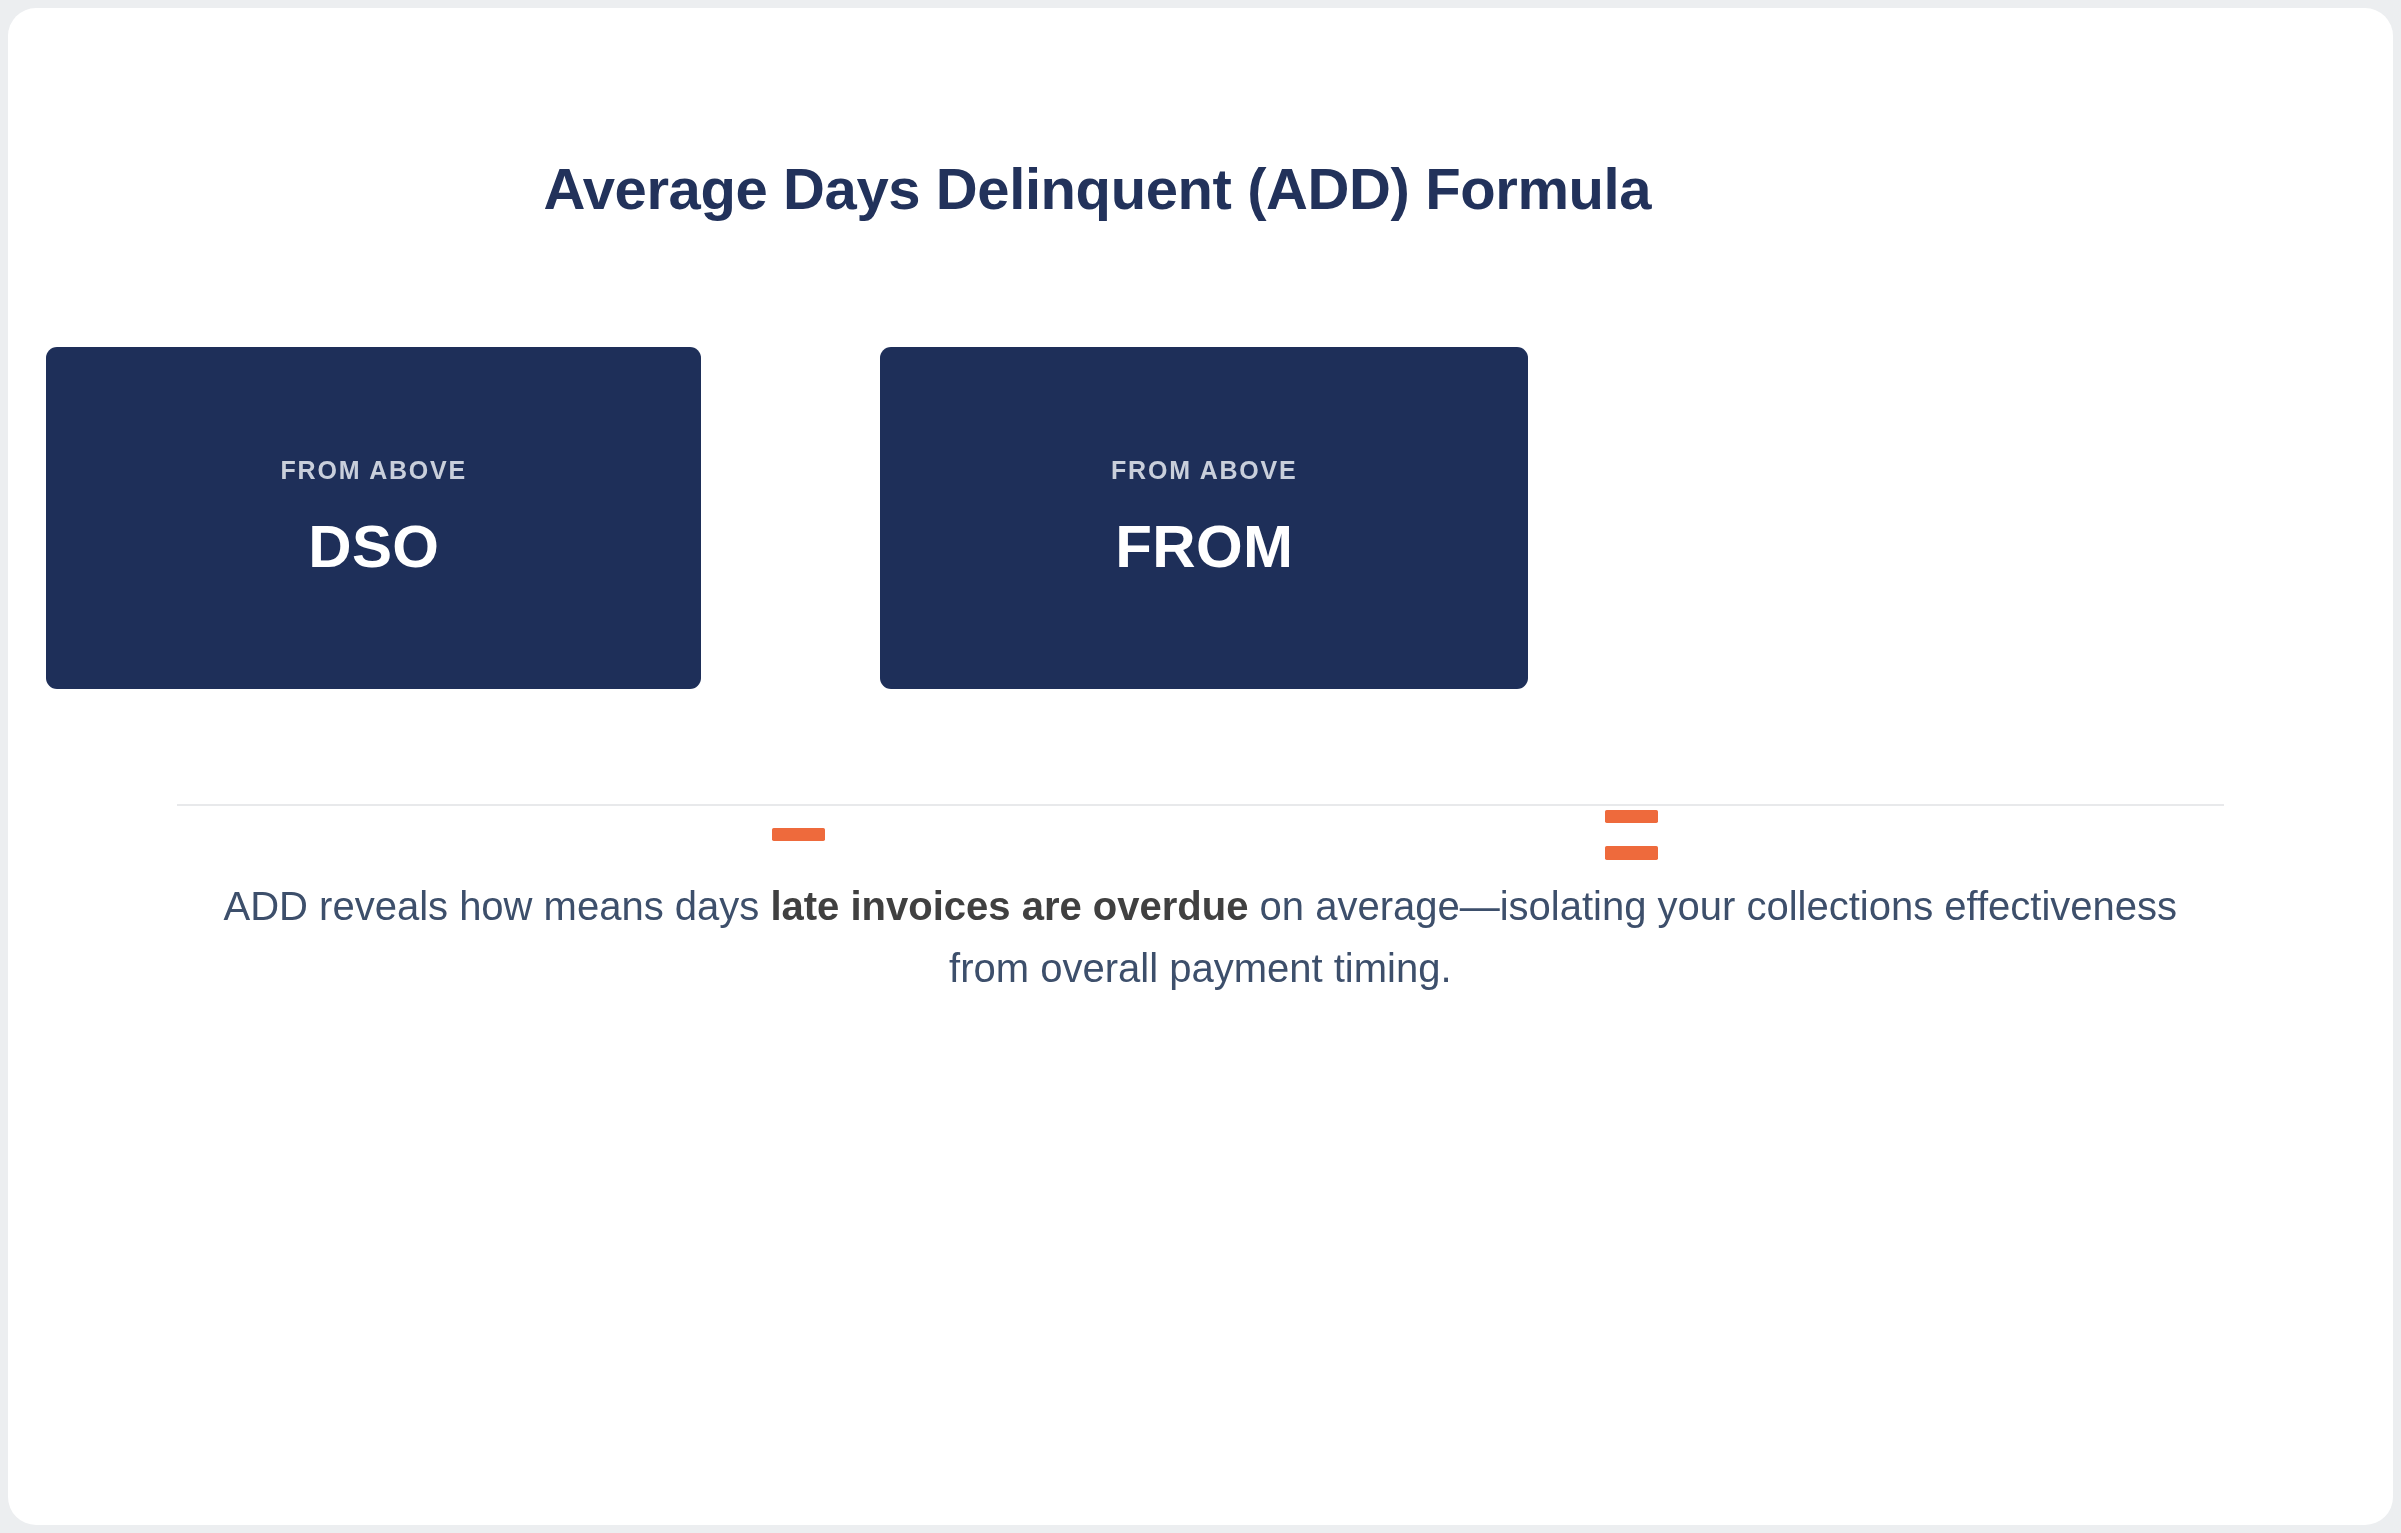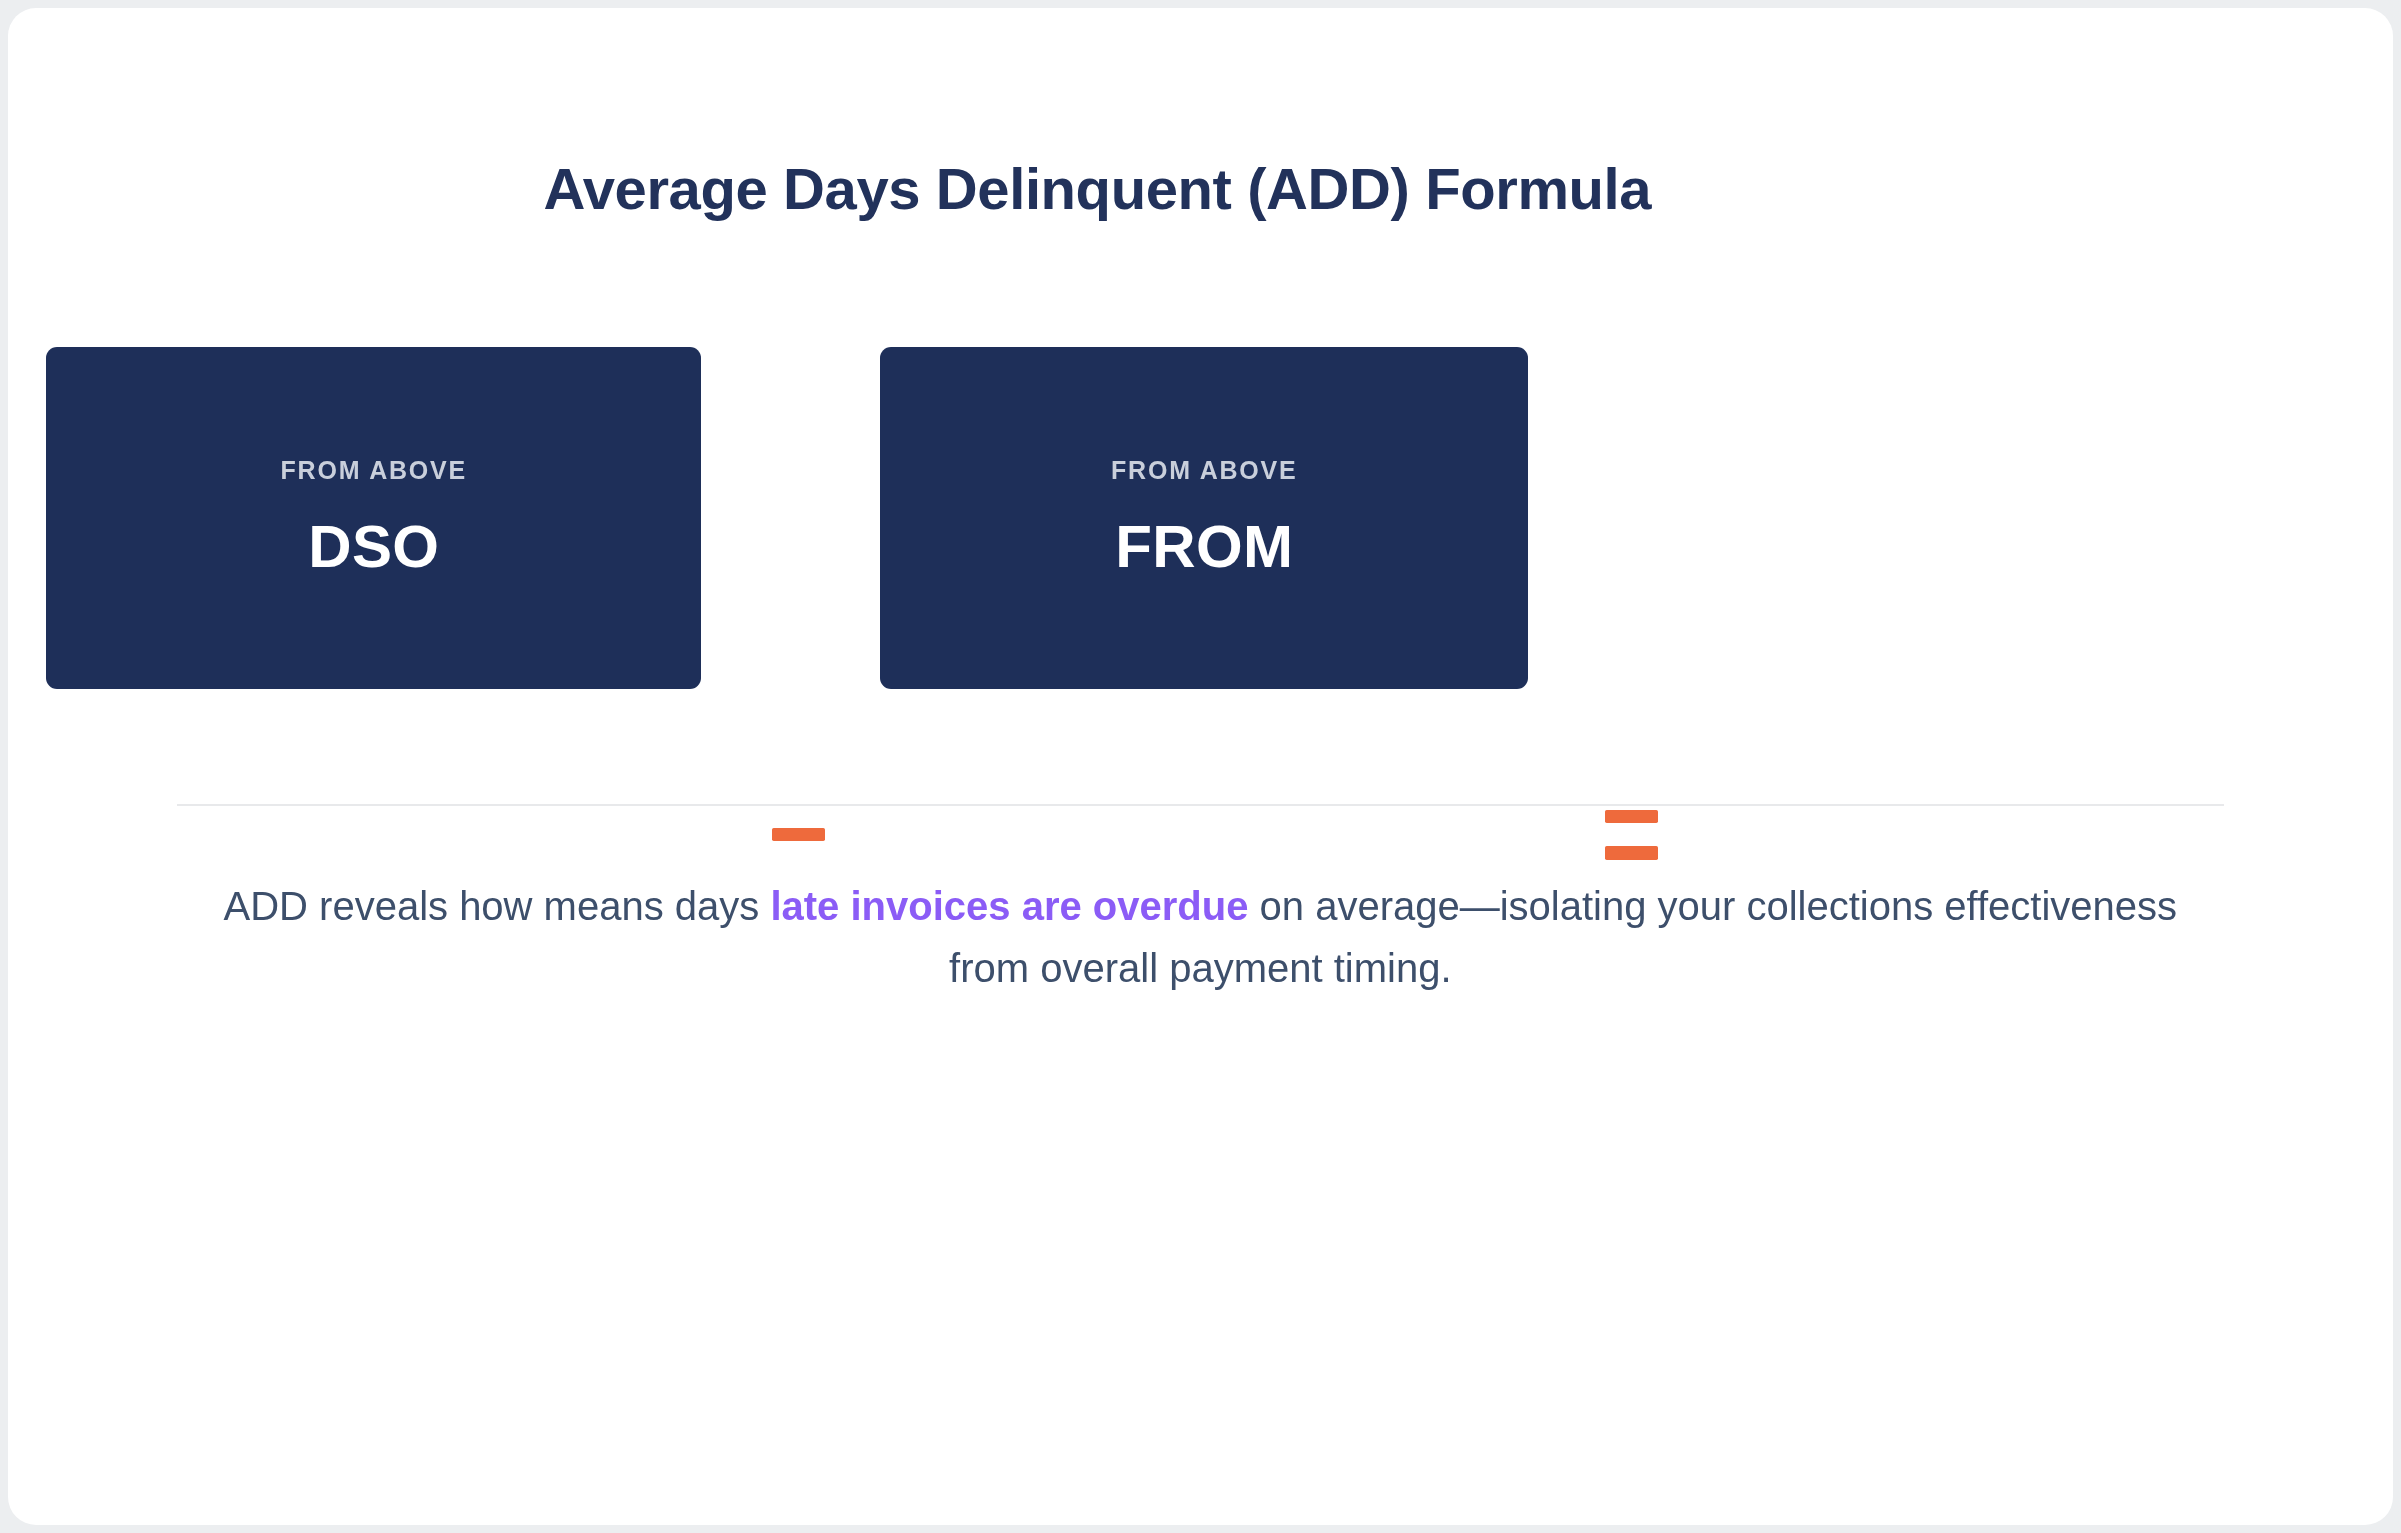--- a/index.html
+++ b/index.html
@@ -125,21 +125,21 @@
     position: absolute;
     left: 215px;
     top: 867px;
     width: 1954px;
     text-align: center;
     font-size: 40px;
     line-height: 1.55;
     color: #3d4f6b;
   }
   .description .hl {
-    color: #8b5cf6;
+    color: #404040;
     font-weight: 600;
     text-align: center;
   }
 
   
   .callout {
     position: absolute;
     left: 177px;
     top: 1079px;
     width: 2046px;

